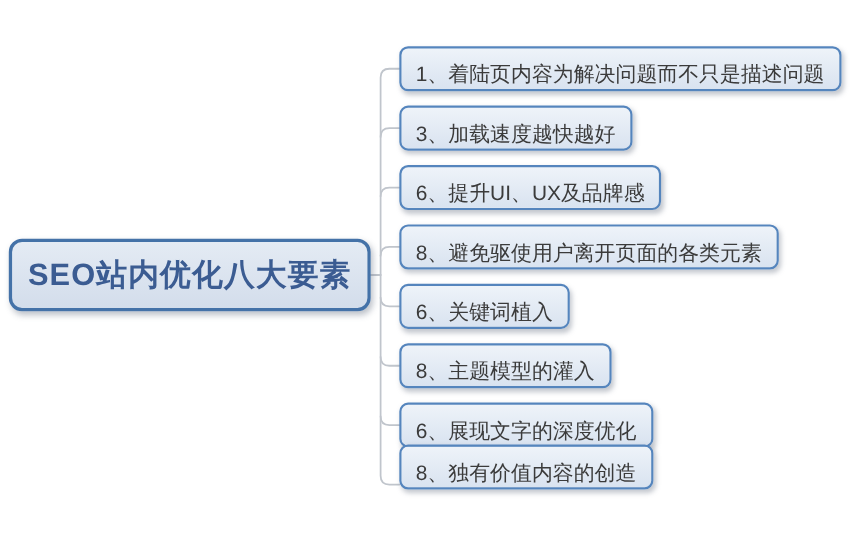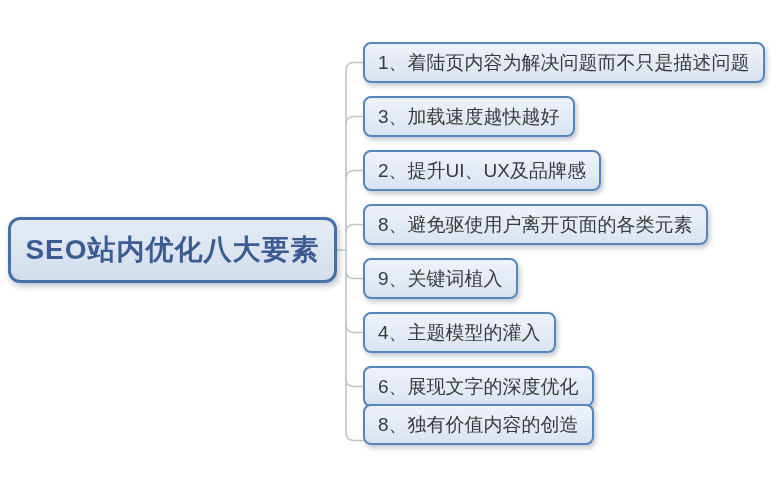--- a/index.html
+++ b/index.html
@@ -22,21 +22,21 @@
     background:linear-gradient(180deg, var(--root-fill-top) 0%, var(--root-fill-bottom) 100%);
     display:flex; align-items:center; justify-content:center;
     box-shadow:2px 3px 6px rgba(105,115,132,.45);
     font-size:28px; font-weight:bold; color:var(--root-text); letter-spacing:1px;
     white-space:nowrap; cursor:default;
   }
   .branch{
     position:absolute; left:363px; height:41px; box-sizing:border-box;
     border:2px solid var(--branch-border); border-radius:8px;
     background:linear-gradient(180deg, var(--branch-fill-top) 0%, var(--branch-fill-bottom) 100%);
-    display:flex; align-items:center; padding:0 13px;
+    display:flex; align-items:flex-end; padding:0 13px;
     box-shadow:2px 3px 5px rgba(105,115,132,.4);
     font-size:19px; color:var(--branch-text); white-space:nowrap; cursor:default;
   }
 </style>
 </head>
 <body>
 
 <div class="canvas">
 
   <svg class="connectors" viewBox="0 0 779 500" xmlns="http://www.w3.org/2000/svg">
@@ -60,30 +60,30 @@
     <span>SEO站内优化八大要素</span>
   </div>
 
   <div class="branch" style="top:42px">
     <span>1、着陆页内容为解决问题而不只是描述问题</span>
   </div>
   <div class="branch" style="top:96px">
     <span>3、加载速度越快越好</span>
   </div>
   <div class="branch" style="top:150px">
-    <span>2、提升UI、UX及品牌感</span>
+    <span>6、提升UI、UX及品牌感</span>
   </div>
   <div class="branch" style="top:204px">
     <span>8、避免驱使用户离开页面的各类元素</span>
   </div>
   <div class="branch" style="top:258px">
-    <span>9、关键词植入</span>
+    <span>6、关键词植入</span>
   </div>
   <div class="branch" style="top:312px">
-    <span>4、主题模型的灌入</span>
+    <span>8、主题模型的灌入</span>
   </div>
   <div class="branch" style="top:366px">
     <span>6、展现文字的深度优化</span>
   </div>
   <div class="branch" style="top:404px">
     <span>8、独有价值内容的创造</span>
   </div>
 
 </div>
 

